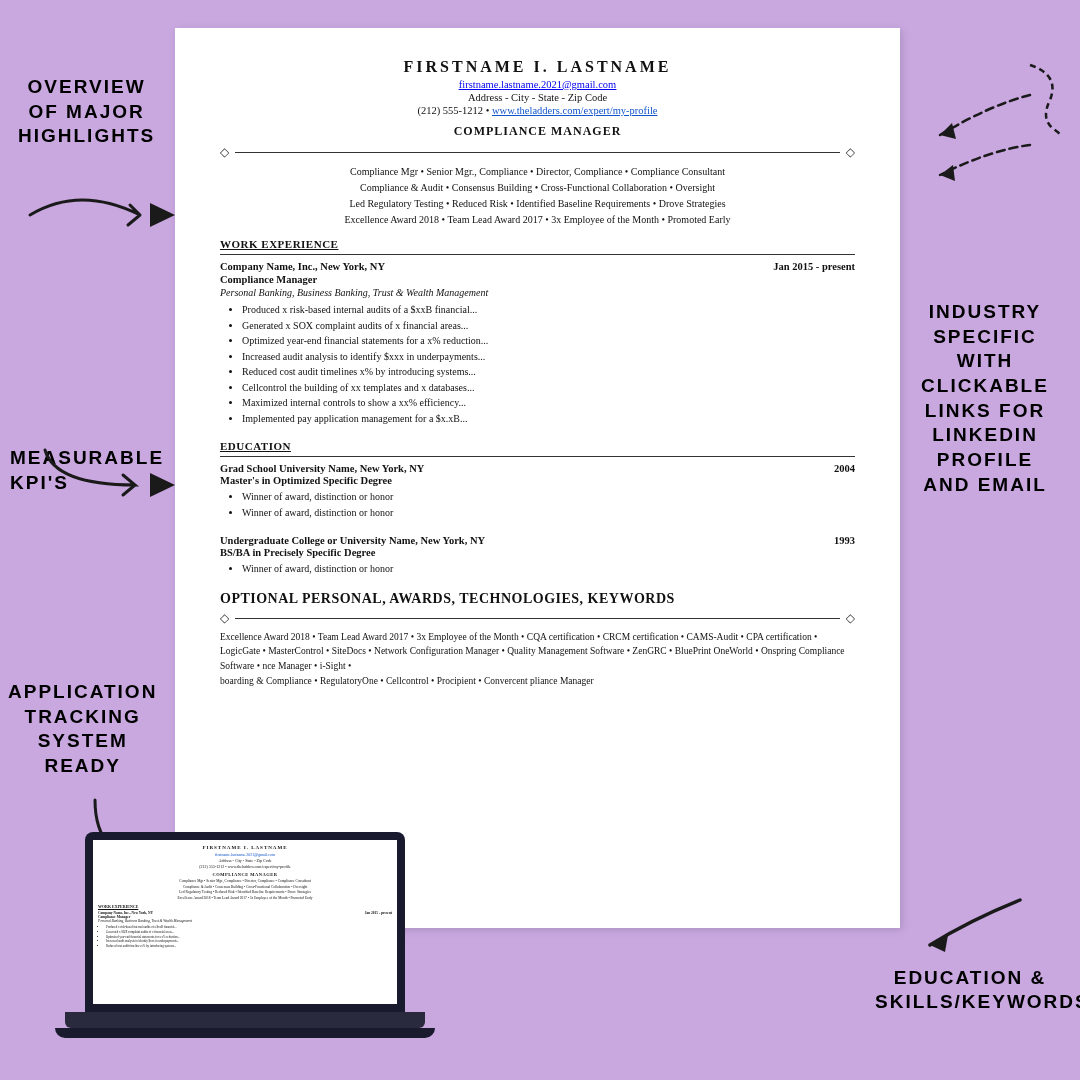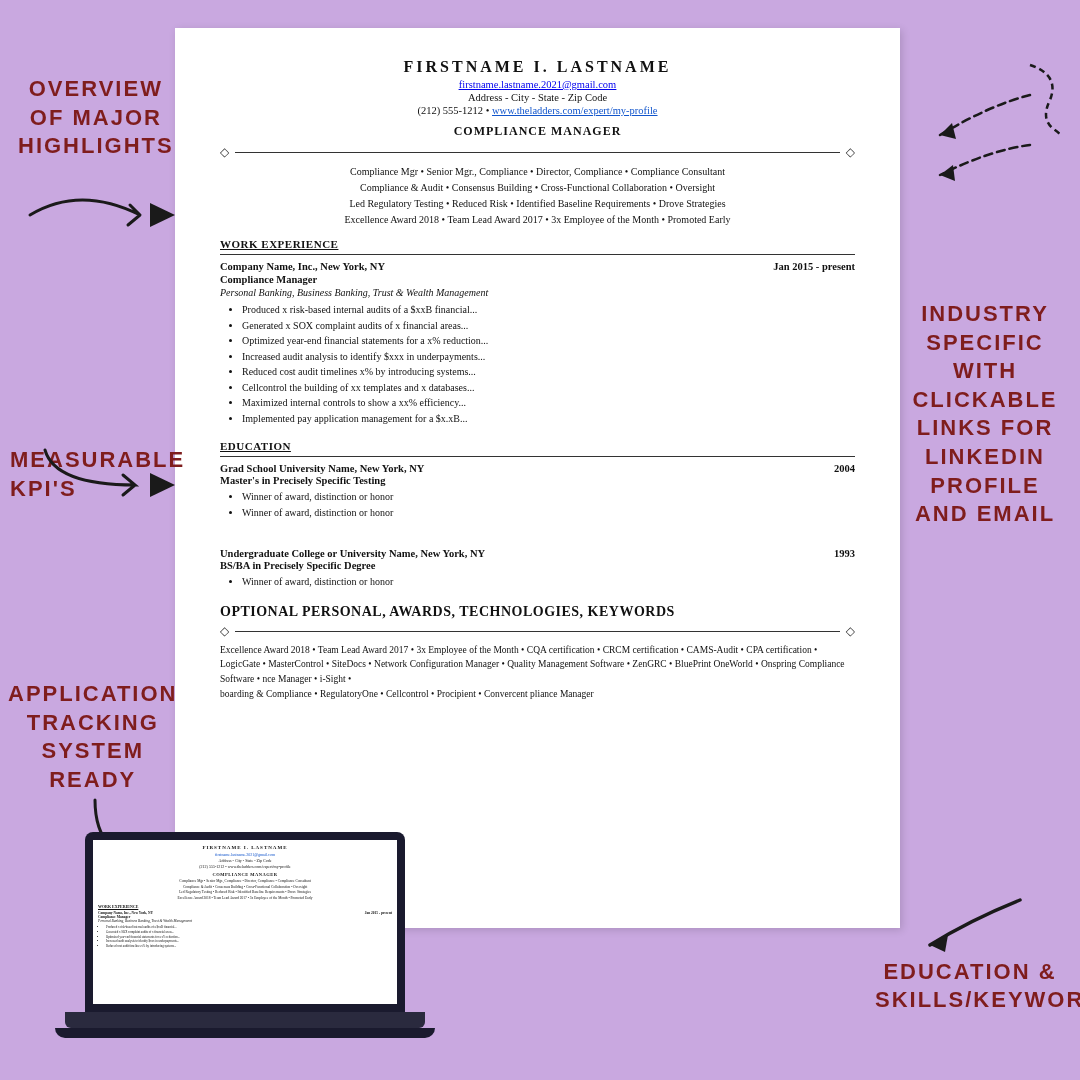--- a/index.html
+++ b/index.html
@@ -10,24 +10,24 @@
       font-family: 'Times New Roman', Times, serif;
       overflow: hidden;
       position: relative;
     }
 
     
     .label {
       position: absolute;
       font-family: Arial, sans-serif;
       font-weight: 900;
-      font-size: 22px;
+      font-size: 19px;
       letter-spacing: 2px;
       line-height: 1.3;
-      color: #7f1d1d;
+      color: #000000;
       text-transform: uppercase;
     }
 
     
     .resume-paper {
       position: absolute;
       top: 28px;
       left: 175px;
       width: 725px;
       height: 900px;
@@ -278,27 +278,27 @@
     <li>Implemented pay application management for a $x.xB...</li>
   </ul>
 
   <div class="section-header" style="margin-top:14px;">EDUCATION</div>
   <hr class="section-divider">
 
   <div class="edu-header">
     <span>Grad School University Name, New York, NY</span>
     <span>2004</span>
   </div>
-  <div class="edu-degree">Master's in Precisely Specific Testing</div>
+  <div class="edu-degree">Master's in Optimized Specific Degree</div>
   <ul class="bullet-list">
     <li>Winner of award, distinction or honor</li>
     <li>Winner of award, distinction or honor</li>
   </ul>
 
-  <div class="edu-header" style="margin-top:28px;">
+  <div class="edu-header" style="margin-top:15px;">
     <span>Undergraduate College or University Name, New York, NY</span>
     <span>1993</span>
   </div>
   <div class="edu-degree">BS/BA in Precisely Specific Degree</div>
   <ul class="bullet-list">
     <li>Winner of award, distinction or honor</li>
   </ul>
 
   <div style="margin-top:14px;">
     <div class="optional-header">OPTIONAL PERSONAL, AWARDS, TECHNOLOGIES, KEYWORDS</div>

